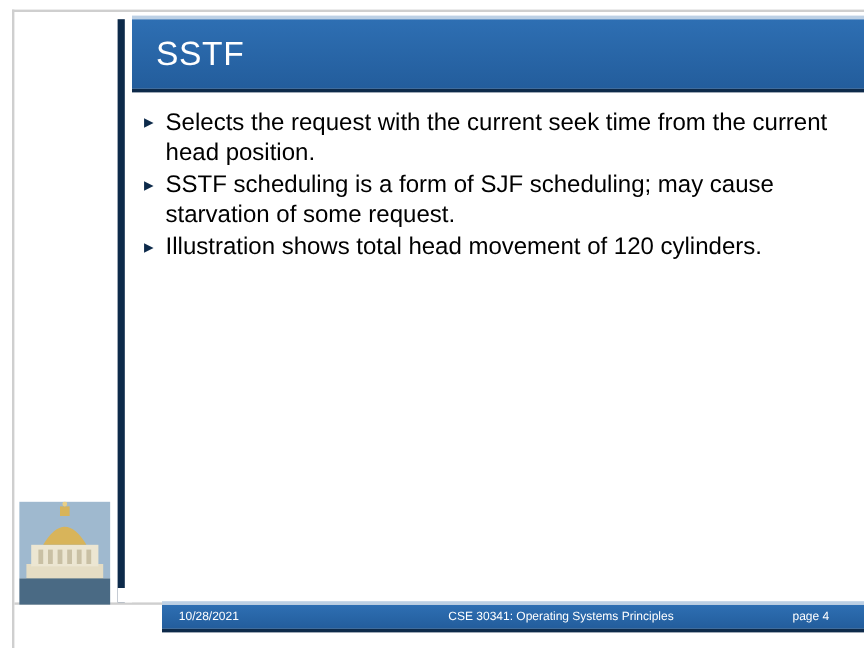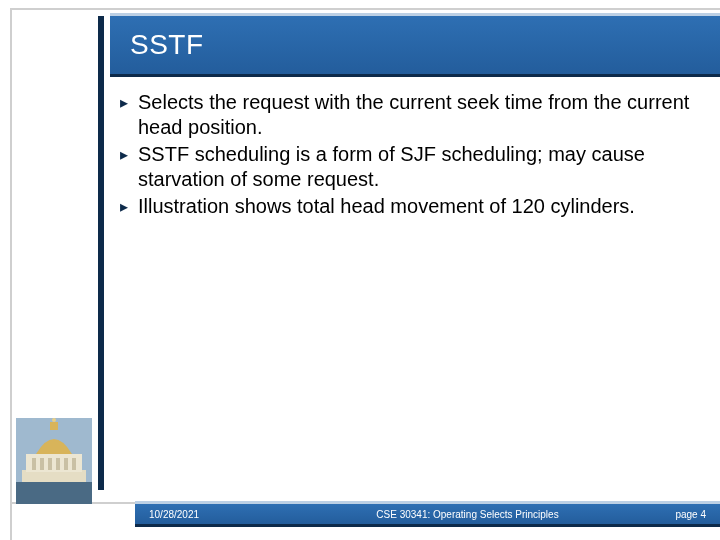--- a/index.html
+++ b/index.html
@@ -46,21 +46,21 @@
 
   
   .footer {
     position: absolute; left: 98px; right: 0; bottom: 16px; height: 20px;
     background: linear-gradient(#2e6fb3, #235d9c);
     display: flex; align-items: center;
     color: #fff; font-size: 10px; margin-left: 37px;
   }
   .footer .date { padding-left: 14px; flex: 0 0 auto; width: 150px; }
   .footer .course { flex: 1 1 auto; text-align: center; }
-  .footer .page { flex: 0 0 auto; width: 70px; text-align: right; padding-right: 14px; }
+  .footer .page { flex: 0 0 auto; width: 70px; text-align: right; padding-right: 29px; }
   .footer::before {
     content:""; position:absolute; left:0; right:0; top:-3px; height:3px; background:#bcd0e5;
   }
   .footer::after {
     content:""; position:absolute; left:0; right:0; bottom:-3px; height:3px; background:#0d2a4a;
   }
 
   
   .logo {
     position: absolute; left: 16px; bottom: 36px; width: 76px; height: 86px;
@@ -128,17 +128,17 @@
       <circle cx="38" cy="2" r="2" fill="#e9cf86"></circle>
 
       <rect x="0" y="64" width="76" height="22" fill="#4a6a84"></rect>
     </svg>
   </div>
 
   <div class="notch"></div>
 
   <div class="footer">
     <div class="date">10/28/2021</div>
-    <div class="course">CSE 30341: Operating Selects Principles</div>
+    <div class="course">CSE 30341: Operating Systems Principles</div>
     <div class="page">page 4</div>
   </div>
 
 </div>
 
 </body></html>

